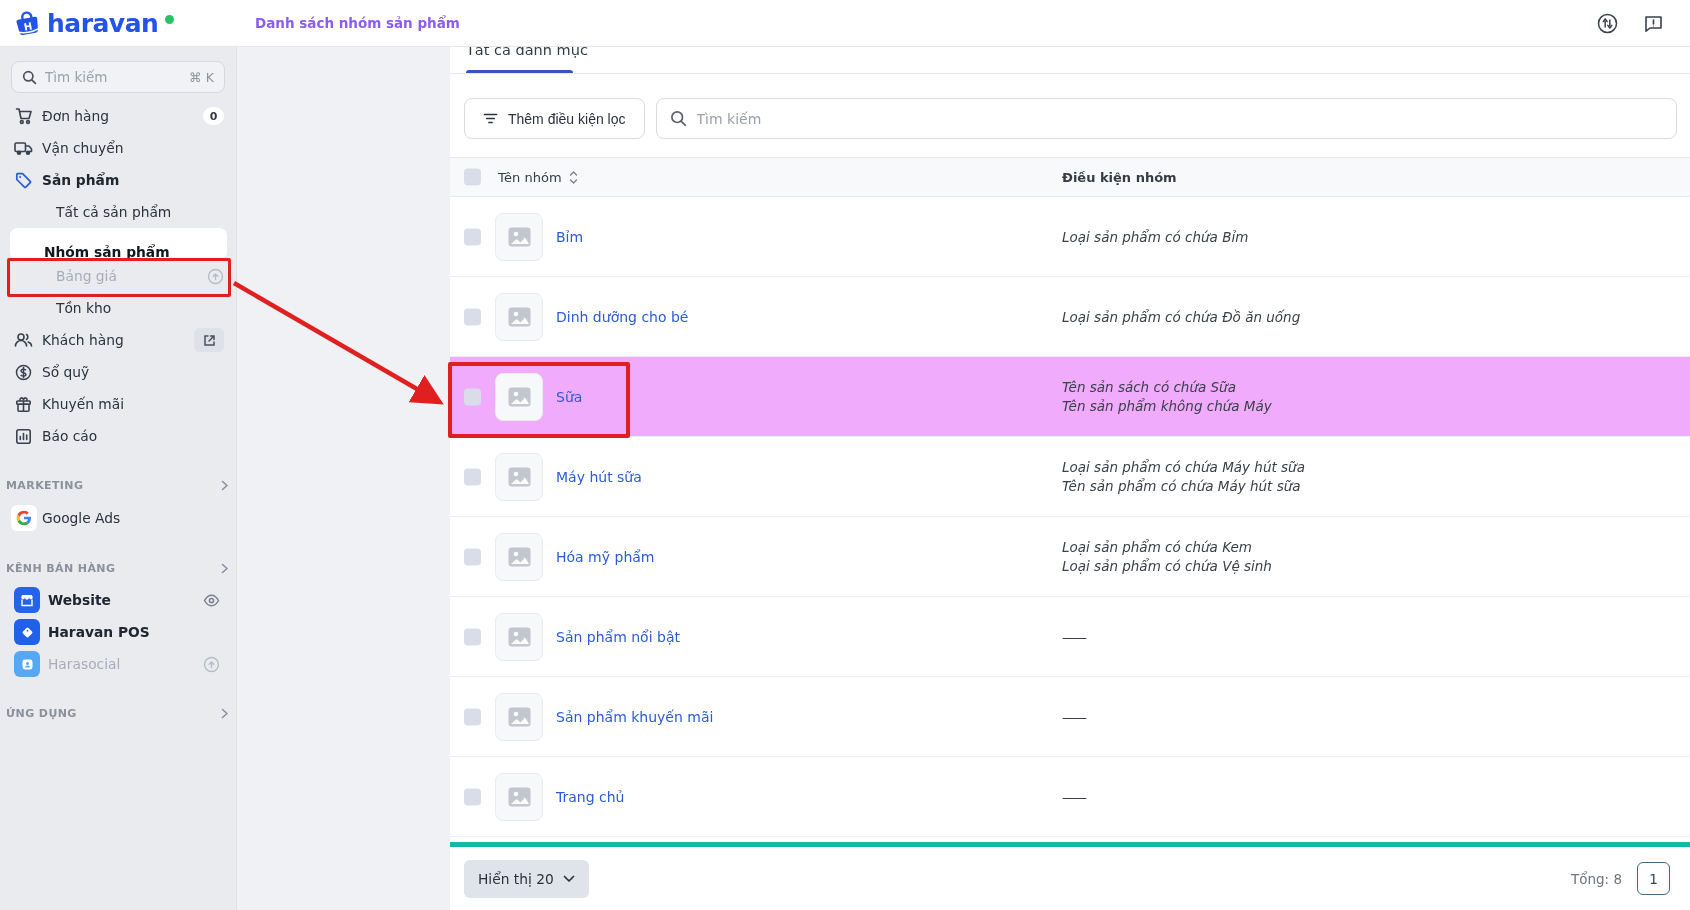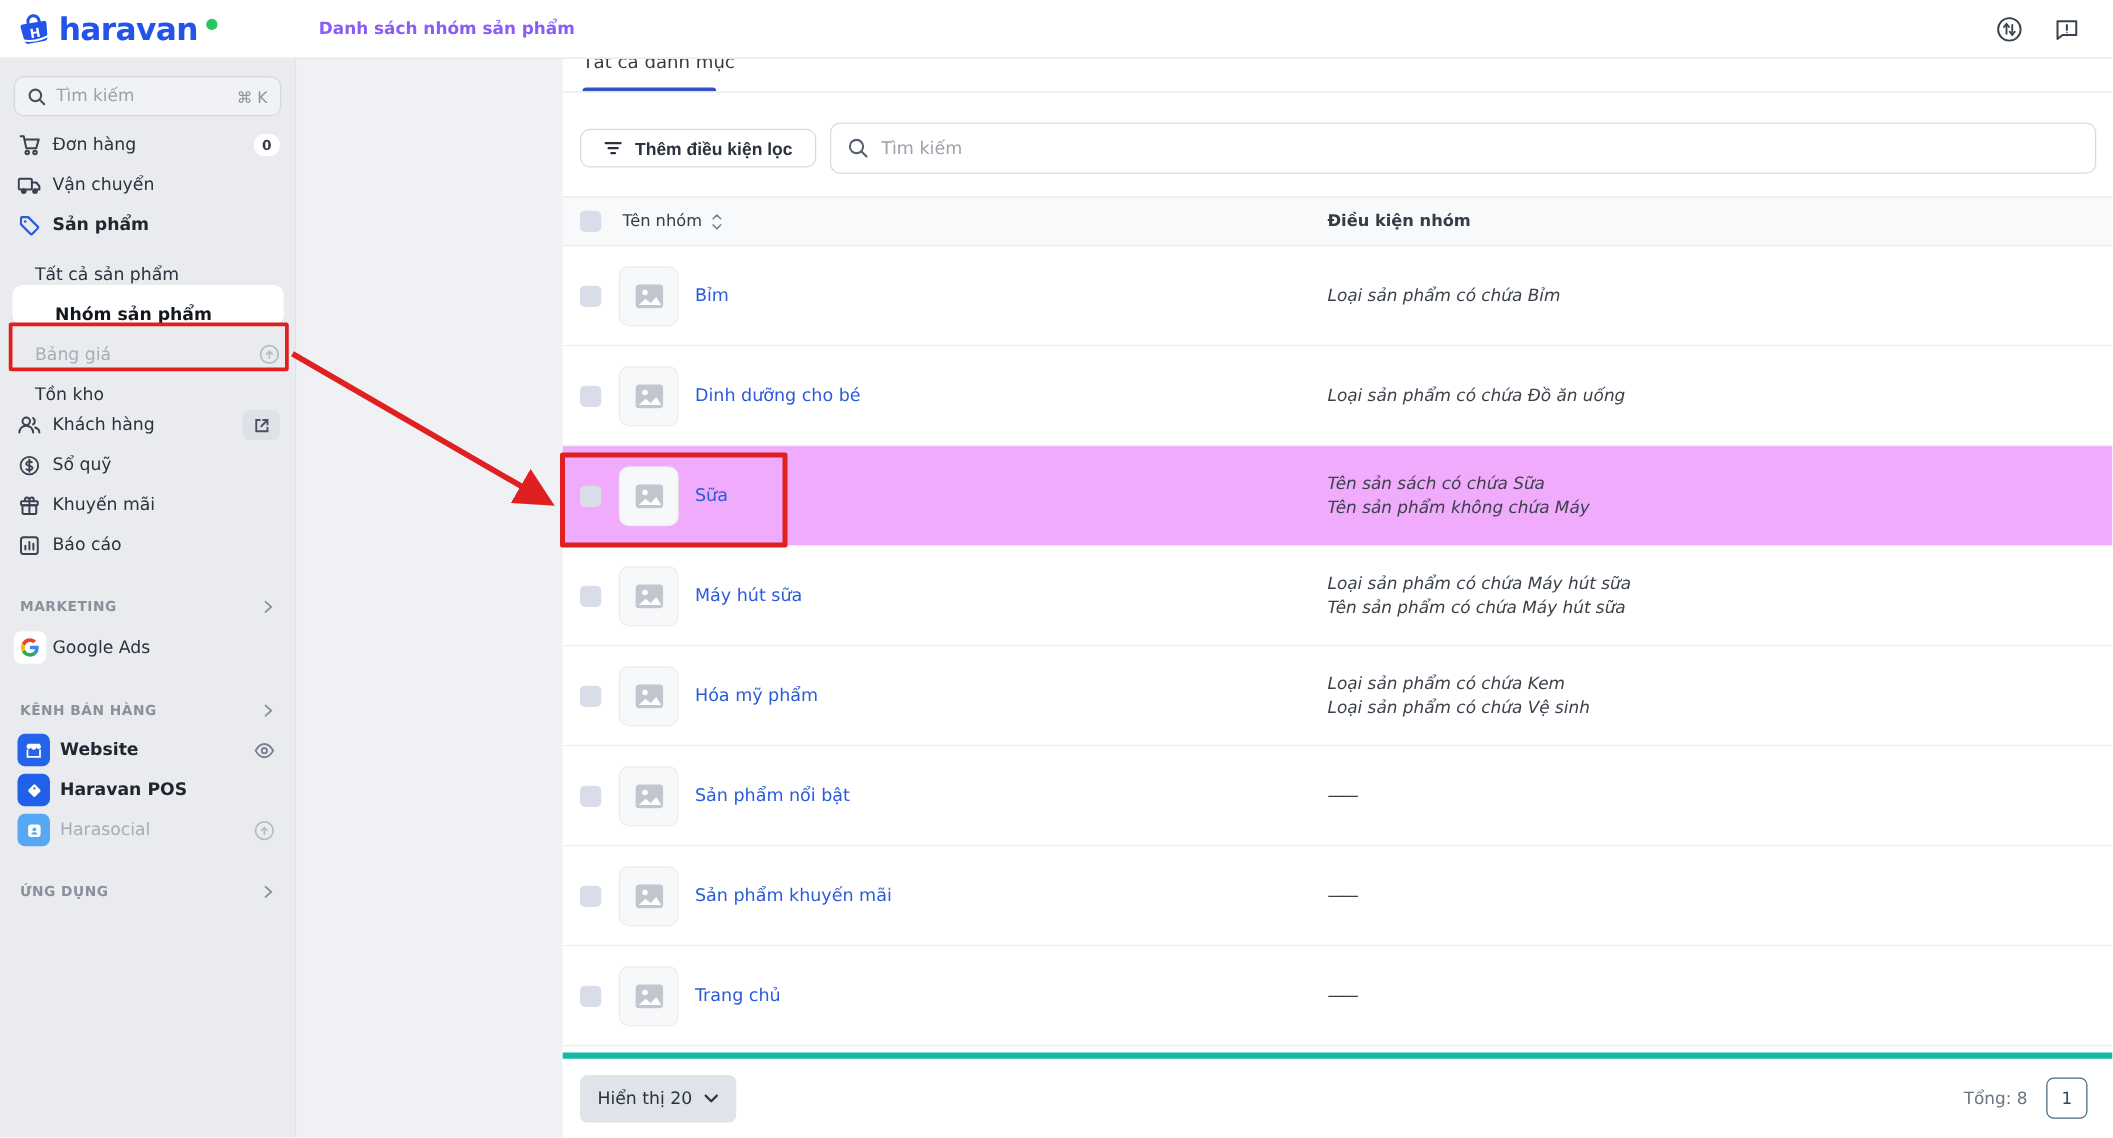--- a/index.html
+++ b/index.html
@@ -27,49 +27,49 @@
                  display:flex; align-items:center; padding:0 10px; gap:8px; }
   .side-search input { border:none; outline:none; background:transparent; flex:1; min-width:0;
                  font-size:13.5px; color:#394050; font-family:inherit; }
   .side-search input::placeholder { color:#9AA1AC; }
   .kbd { font-size:12.5px; color:#8C939E; white-space:nowrap; }
   .nav { position:absolute; top:53px; left:0; right:0; }
   .nav-item { height:32px; display:flex; align-items:center; padding-left:14px; padding-right:12px;
               cursor:pointer; position:relative; }
   .nav-item .nicon { width:19px; display:inline-flex; justify-content:center; margin-right:9px; flex:none; }
   .nav-item .nlabel { font-size:13.8px; color:#2B323E; }
-  .nav-item.sub { padding-left:28px;align-items:flex-end; }
+  .nav-item.sub { padding-left:56px; }
   .nav-item.bold .nlabel { font-weight:600; color:#20262F; }
   .nav-item.disabled .nlabel { color:#A7ADB8; }
   .nav-item.active-white { background:#fff; border-radius:8px; margin:0 9px 0 10px; padding-left:34px;align-items:flex-end; }
   .nav-item.active-white .nlabel { font-weight:600; color:#13181F; }
   .badge { margin-left:auto; background:#fff; color:#343B46; font-size:11px; font-weight:600;
            min-width:21px; height:18px; border-radius:10px; display:flex; align-items:center; justify-content:center; }
   .right-ico { margin-left:auto; display:inline-flex; align-items:center; }
   .sq-btn { width:30px; height:24px; background:#DEE1E7; border-radius:6px; display:inline-flex;
             align-items:center; justify-content:center; }
-  .section-h { height:32px; display:flex; align-items:center; padding:0 16px; }
+  .section-h { height:32px; display:flex; align-items:center; padding:0 6px; }
   .section-h .slabel { font-size:11px; font-weight:700; letter-spacing:.4px; color:#8A919D; }
   .section-h .chev { margin-left:auto; color:#8A919D; }
   .appico { width:26px; height:26px; border-radius:6px; display:inline-flex; align-items:center;
             justify-content:center; flex:none; } .spacer17 { height:17px; }
 
   
   .panel2 { position:absolute; top:47px; left:237px; width:213px; bottom:0; background:#F0F1F4; z-index:4; }
 
   
   .card { position:absolute; top:47px; left:450px; right:0; bottom:0; background:#fff; z-index:3; }
   .tabs { height:27px; border-bottom:1px solid #E6E8EB; position:relative; overflow:hidden; }
   .tab { position:absolute; left:16px; top:-5px; font-size:14.5px; color:#343B46; cursor:pointer; }
   .tab-underline { position:absolute; left:16px; bottom:0; width:107px; height:3.5px;
                    background:#3353C4; border-radius:3px 3px 0 0; }
   .toolbar { display:flex; align-items:center; padding:24px 13px 18px 14px; gap:11px; }
-  .filter-btn { height:31px; border:1px solid #D7DADF; border-radius:8px; background:#fff;
+  .filter-btn { height:41px; border:1px solid #D7DADF; border-radius:8px; background:#fff;
                 display:flex; align-items:center; gap:10px; padding:0 18px; cursor:pointer;
-                font-size:14px; color:#2B323E; white-space:nowrap;font-weight:bold; }
+                font-size:14px; color:#2B323E; white-space:nowrap; }
   .search-input { flex:1; height:41px; border:1px solid #D7DADF; border-radius:8px;
                   display:flex; align-items:center; gap:10px; padding:0 13px; }
   .search-input input { border:none; outline:none; flex:1; font-size:14px; color:#394050; font-family:inherit; }
   .search-input input::placeholder { color:#9AA1AC; }
 
   .thead { height:40px; background:#F8F9FA; border-top:1px solid #E8EAEC; border-bottom:1px solid #E8EAEC;
            position:relative; }
   .th-name { position:absolute; left:48px; top:50%; transform:translateY(-50%); font-size:13px;
              font-weight:400; color:#353C46; display:flex; align-items:center; gap:7px; }
   .th-cond { position:absolute; left:612px; top:50%; transform:translateY(-50%); font-size:13px;

